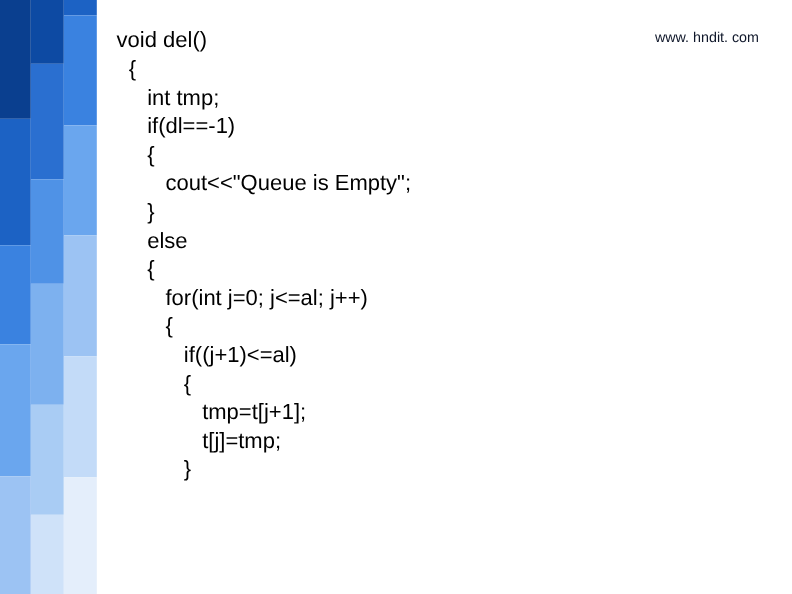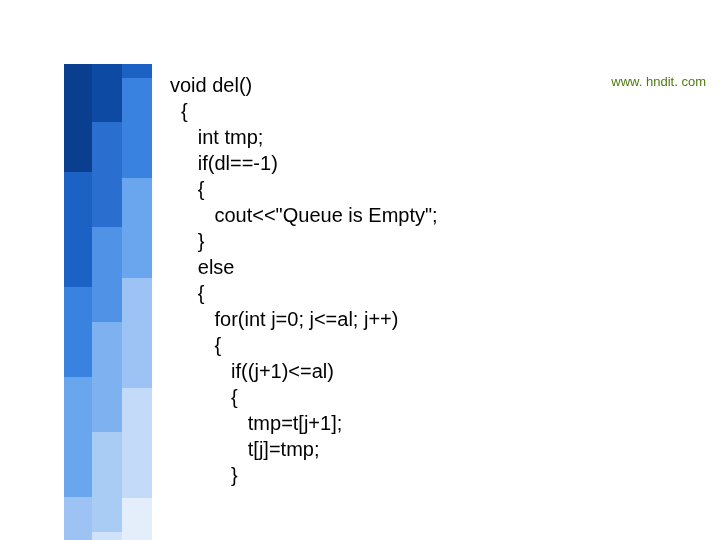--- a/index.html
+++ b/index.html
@@ -1,15 +1,15 @@
 <!DOCTYPE html>
 <html><head>
 <meta charset="utf-8">
 <style>
-  * { margin: 16px; padding: 0; box-sizing: border-box; }
+  * { margin: 0; padding: 0; box-sizing: border-box; }
   body {
     width: 720px;
     height: 540px;
     background: #fff;
     font-family: Arial, Helvetica, sans-serif;
     position: relative;
     overflow: hidden;
   }
   .decor {
     position: absolute;
@@ -29,21 +29,21 @@
     line-height: 26px;
     color: #000;
     white-space: pre;
     font-family: Arial, Helvetica, sans-serif;
   }
   .watermark {
     position: absolute;
     right: 30px;
     top: 26px;
     font-size: 13px;
-    color: #4d7c0f;
+    color: #0f172a;
     font-family: Arial, Helvetica, sans-serif;
   }
 </style>
 </head>
 <body>
 
 <div class="decor" id="decor">
     <div class="block" style="left: 0px; top: 0px; width: 28px; height: 108px; background: rgb(10, 63, 143);"></div>
     <div class="block" style="left: 0px; top: 108px; width: 28px; height: 115px; background: rgb(28, 98, 196);"></div>
     <div class="block" style="left: 0px; top: 223px; width: 28px; height: 90px; background: rgb(58, 130, 224);"></div>

